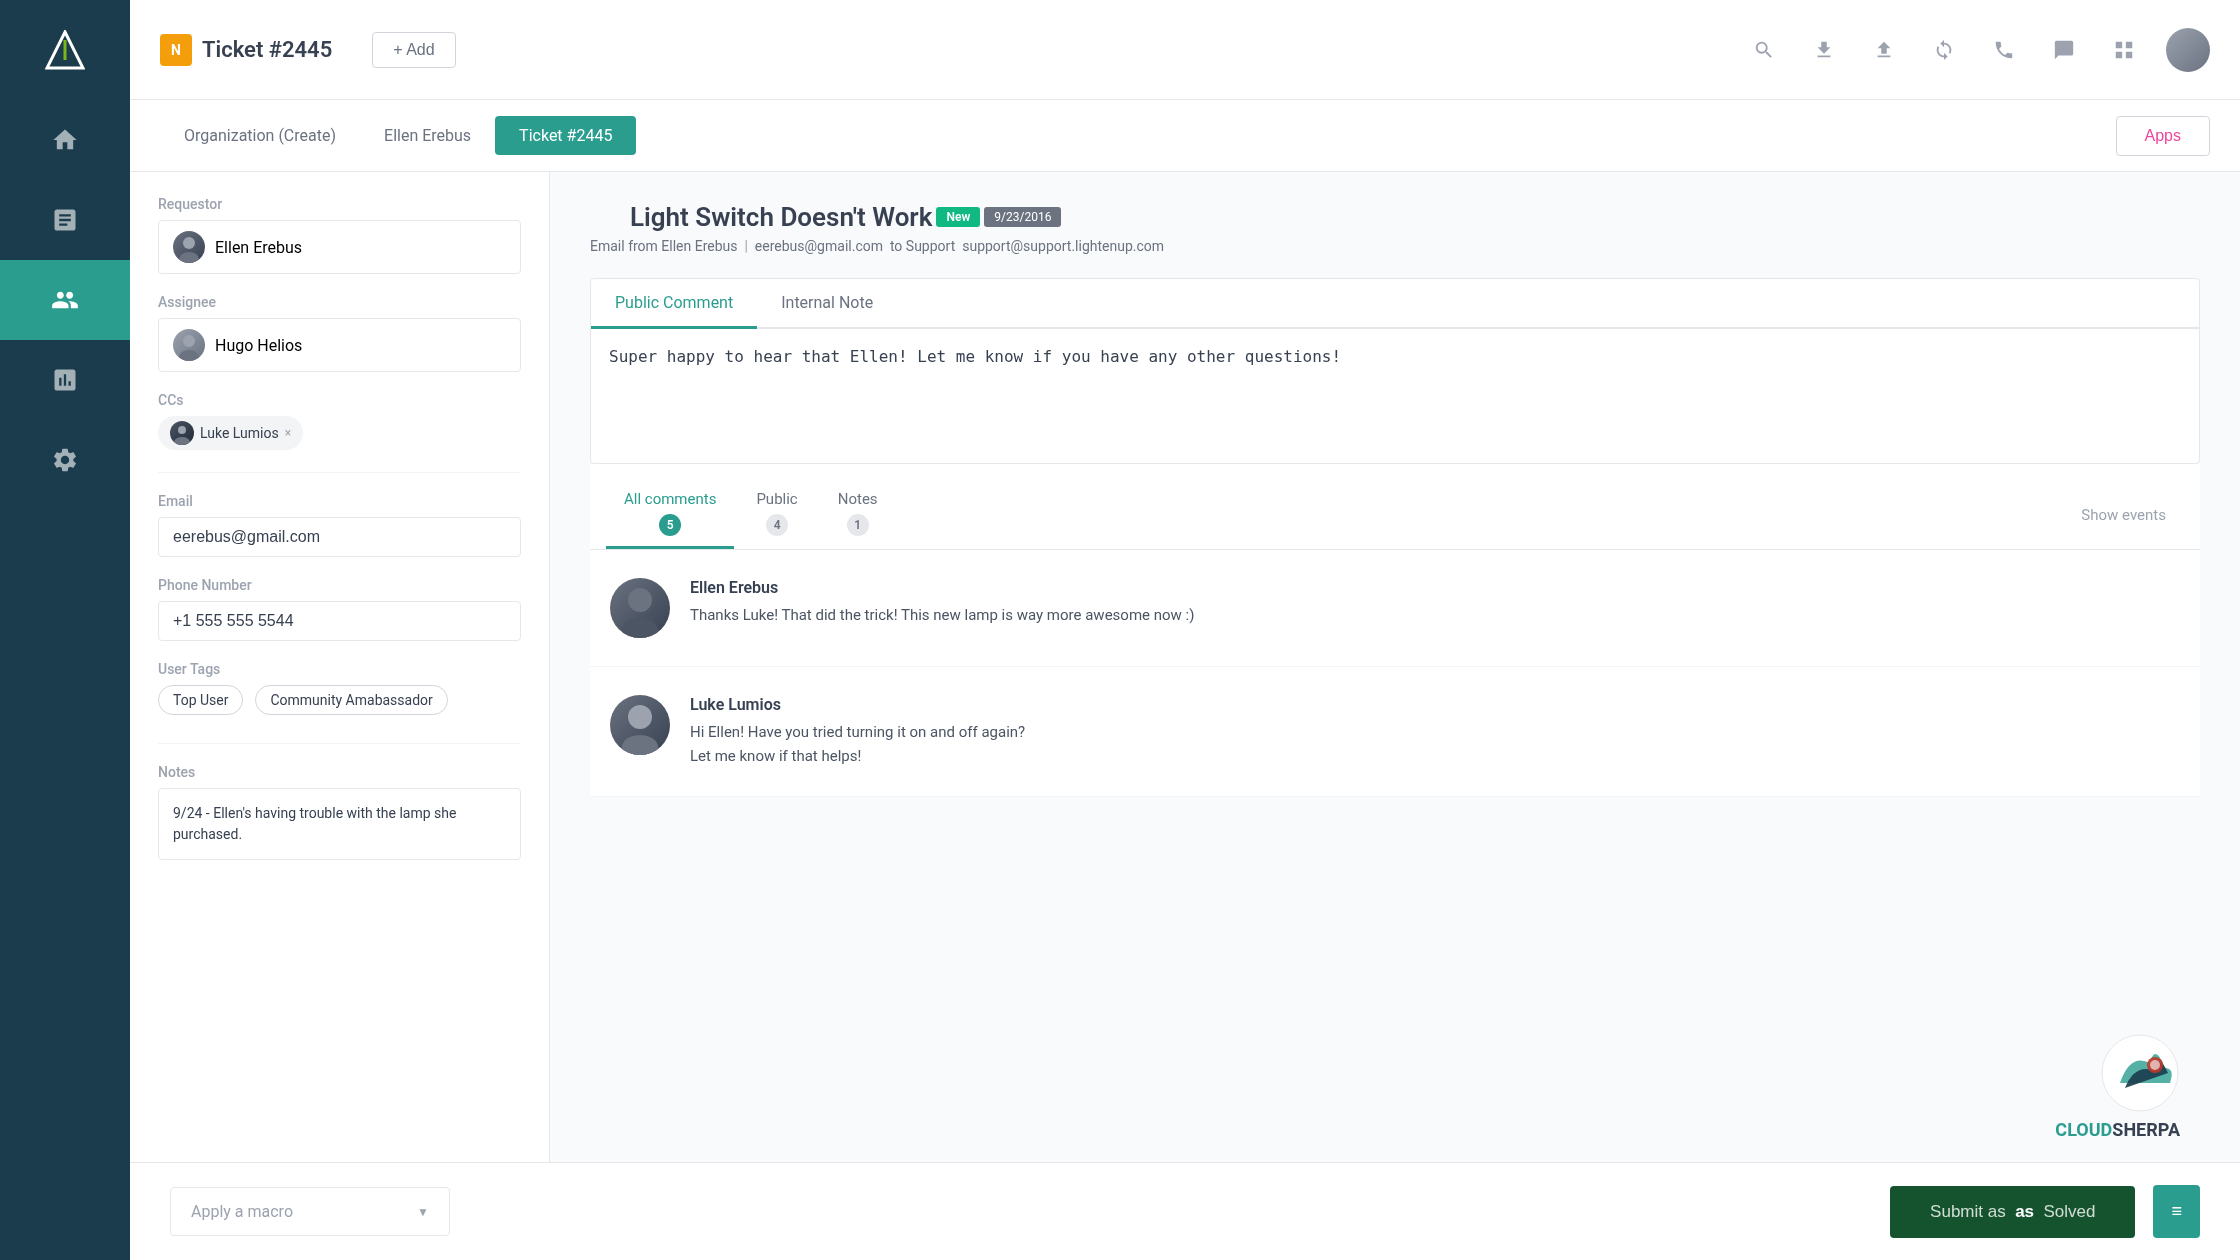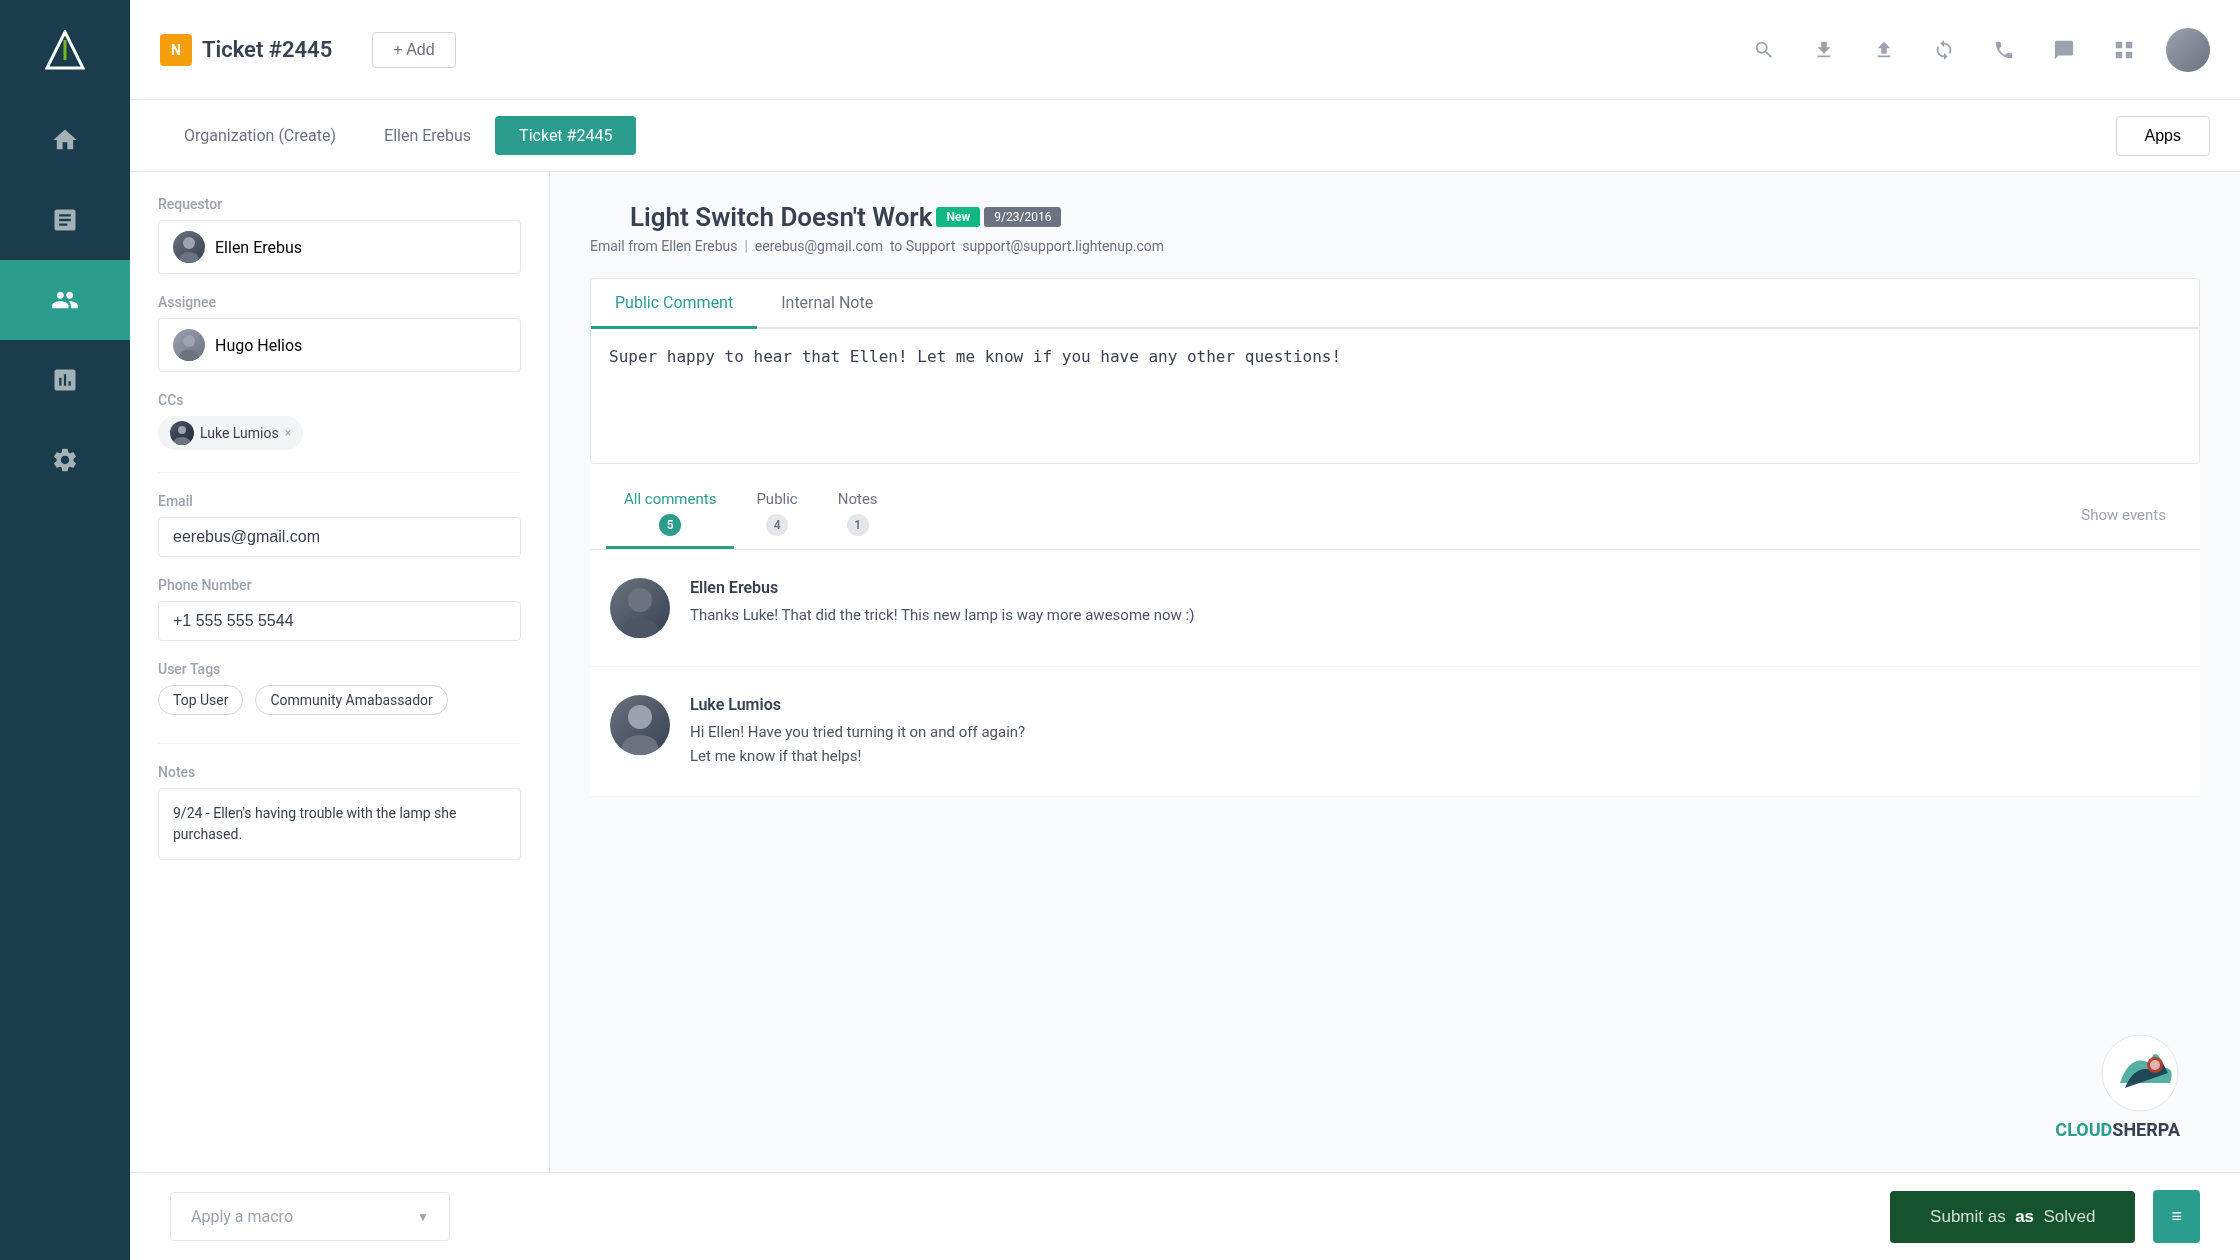--- a/index.html
+++ b/index.html
@@ -33,21 +33,21 @@
     .topbar-avatar { width: 44px; height: 44px; border-radius: 50%; background: #9ca3af; overflow: hidden; }
 
     
     .breadcrumb-bar {
       position: absolute; left: 130px; top: 100px; right: 0; height: 72px;
       background: white; border-bottom: 1px solid #e5e7eb;
       display: flex; align-items: center; padding: 0 30px; gap: 0;
     }
     .breadcrumb-tab { padding: 10px 24px; font-size: 16px; color: #6b7280; cursor: pointer; border-radius: 4px; }
     .breadcrumb-tab.active { background: #2a9d8f; color: white; border-radius: 4px; }
-    .apps-btn { margin-left: auto; padding: 10px 28px; border: 1px solid #d1d5db; border-radius: 4px; background: white; cursor: pointer; font-size: 16px; color: #000000; font-weight: 500; }
+    .apps-btn { margin-left: auto; padding: 10px 28px; border: 1px solid #d1d5db; border-radius: 4px; background: white; cursor: pointer; font-size: 16px; color: #ec4899; font-weight: 500; }
 
     
     .main-content {
       position: absolute; left: 130px; top: 172px; right: 0; bottom: 0;
       display: flex;
     }
 
     
     .left-panel {
       width: 420px; background: white; border-right: 1px solid #e5e7eb;
@@ -96,21 +96,21 @@
     
     .comments-list { background: white; }
     .comment-item { display: flex; gap: 20px; padding: 28px 0; border-bottom: 1px solid #f3f4f6; }
     .comment-avatar { width: 60px; height: 60px; border-radius: 50%; background: #9ca3af; flex-shrink: 0; overflow: hidden; display: flex; align-items: center; justify-content: center; }
     .comment-body { flex: 1; }
     .comment-author { font-size: 16px; font-weight: 600; color: #374151; margin-bottom: 6px; }
     .comment-text { font-size: 15px; color: #4b5563; line-height: 1.6; }
 
     
     .bottom-bar {
-      position: absolute; left: 130px; bottom: 0; right: 0; height: 88px;
+      position: absolute; left: 130px; bottom: 0; right: 0; height: 98px;
       background: white; border-top: 1px solid #e5e7eb;
       display: flex; align-items: center; padding: 0 40px; gap: 16px;
     }
     .macro-select { display: flex; align-items: center; gap: 10px; padding: 14px 20px; border: 1px solid #e5e7eb; border-radius: 4px; background: white; font-size: 16px; color: #9ca3af; cursor: pointer; min-width: 280px; }
     .macro-arrow { color: #9ca3af; font-size: 12px; }
     .bottom-spacer { flex: 1; }
     .submit-btn { background: #14532d; color: white; border: none; padding: 16px 40px; border-radius: 4px; font-size: 17px; font-weight: 600; cursor: pointer; }
     .submit-btn span { color: rgba(255,255,255,0.8); font-weight: 400; }
     .menu-btn { background: #2a9d8f; color: white; border: none; padding: 16px 18px; border-radius: 4px; cursor: pointer; font-size: 18px; margin-left: 2px; }
 

